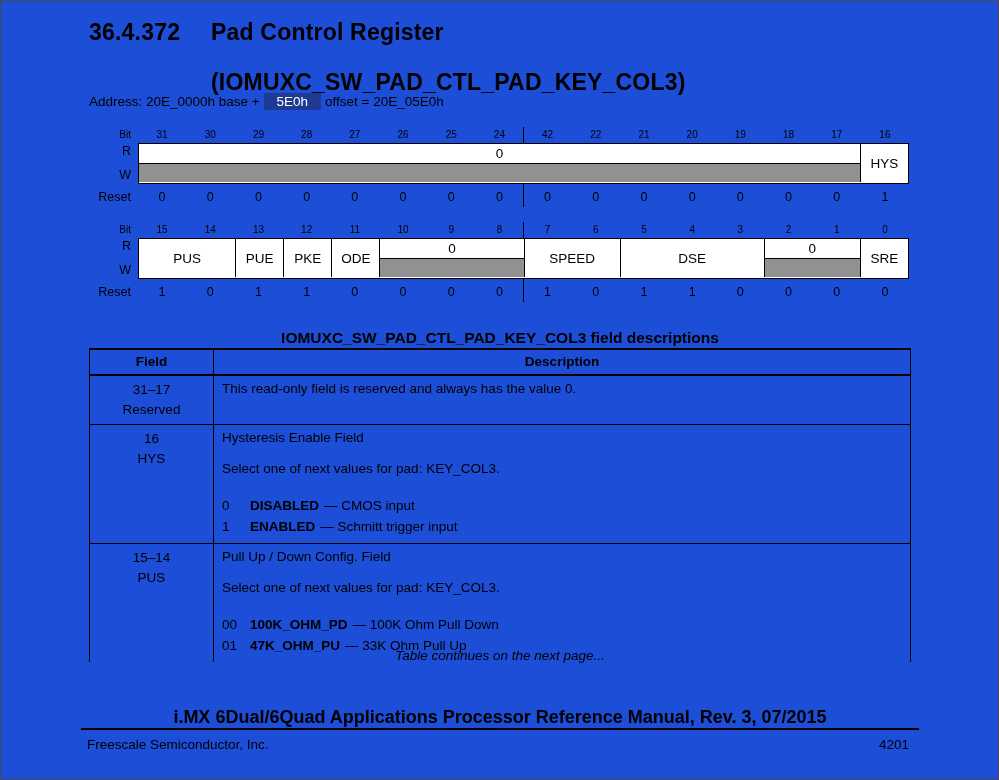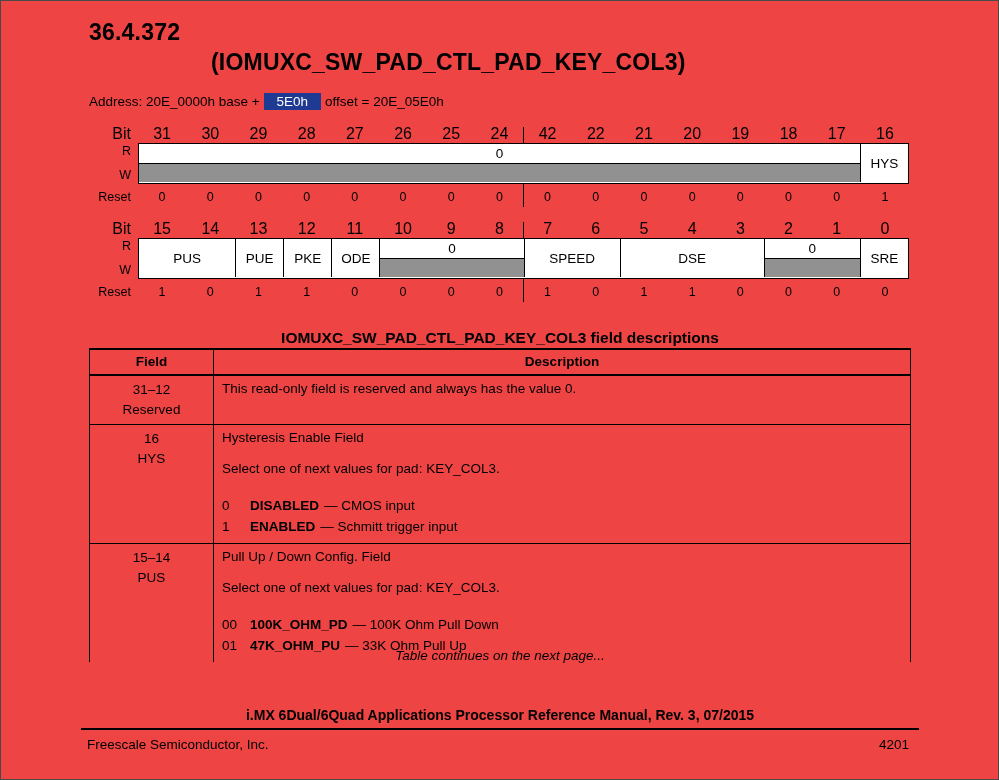--- a/index.html
+++ b/index.html
@@ -1,41 +1,41 @@
 <!DOCTYPE html>
 <html><head>
 <meta charset="utf-8">
 <style>
   * { margin:0; padding:0; box-sizing:border-box; }
   body { background:#e8e8e8; font-family:"Liberation Sans", sans-serif; }
   .page {
-    position:relative; width:999px; height:780px; background:#ef4444;
+    position:relative; width:999px; height:780px; background:#1d4ed8;
     border:1px solid #4a4a4a; color:#000; overflow:hidden;
     font-family:"Liberation Sans", sans-serif;
   }
 
   
   .title-block { position:absolute; left:88px; top:16px; display:grid; grid-template-columns:122px auto; font-weight:bold; font-size:23px; line-height:30px; letter-spacing:0.2px; }
   .title-block .tnum { grid-column:1; grid-row:1; }
   .title-block .tline1 { grid-column:2; grid-row:1; }
-  .title-block .tline2 { grid-column:2; grid-row:2; }
+  .title-block .tline2 { grid-column:2; grid-row:2;margin-top:20px; }
 
   
   .address { position:absolute; left:88px; top:93px; font-size:13.5px; }
   .sel {
     position:relative; background:#1f3a93; color:#fff; padding:1px 13px;
   }
   .addr-suffix { margin-left:4px; }
 
   
   .regdiag { position:absolute; left:88px; width:820px; }
   .rd-row { display:flex; }
   .rd-lblcol { width:49px; text-align:right; padding-right:7px; flex:none; }
   .rd-grid { width:771px; flex:none; display:grid; grid-template-columns:repeat(16,1fr); }
-  .rd-bits { height:18px; align-items:center; font-size:16px;justify-content:center; }
+  .rd-bits { height:18px; align-items:center; font-size:10px;justify-content:center; }
   .rd-bits .rd-grid span { text-align:center; }
   .rd-boxrow { height:41px; }
   .rd-rw { display:flex; flex-direction:column; justify-content:space-between; font-size:12.5px; height:41px; padding-top:1px; padding-bottom:2px; }
   .rd-box { border:1.5px solid #000; height:41px; grid-template-rows:19px 19px; background:#fff; }
   .rd-box div { display:flex; align-items:center; justify-content:center; font-size:13.5px; }
   .gray { background:#919191; }
   .bt { border-top:1.2px solid #000; }
   .bl { border-left:1.2px solid #000; }
   .rd-reset { height:20px; margin-top:3px; align-items:center; font-size:12.5px; }
   .rd-reset .rd-grid span { text-align:center; }
@@ -72,32 +72,33 @@
   .ft-intro { margin-bottom:14px; }
   .ft-select { margin-bottom:18px; }
   .ft-val { line-height:21px; }
   .ft-val .code { display:inline-block; min-width:28px; }
   .ft-val .vname { font-weight:bold; }
   .ft-val .vdesc { margin-left:5px; }
 
   .ft-cont { position:absolute; left:88px; top:647px; width:822px; text-align:center; font-style:italic; font-size:13.5px; }
 
   
-  .f-manual { position:absolute; left:88px; top:706px; width:822px; text-align:center; font-weight:bold; font-size:14px; }
+  .f-manual { position:absolute; left:88px; top:706px; width:822px; text-align:center; font-weight:bold; font-size:18px; }
   .f-rule { position:absolute; left:80px; top:727px; width:838px; height:2px; background:#000; }
   .f-company { position:absolute; left:86px; top:736px; font-size:13.5px; }
   .f-page { position:absolute; right:89px; top:736px; font-size:13.5px; }
 </style>
 </head>
 <body>
 
 <div class="page">
 
   <div class="title-block">
     <span class="tnum">36.4.372</span>
+    <span class="tline1">Pad Control Register</span>
     <span class="tline2">(IOMUXC_SW_PAD_CTL_PAD_KEY_COL3)</span>
   </div>
 
   <div class="address">
     <span>Address: 20E_0000h base + </span><span class="sel">5E0h</span><span class="addr-suffix">offset = 20E_05E0h</span>
   </div>
 
   <div class="regdiag" style="top:124px;">
     <div class="rd-row rd-bits">
       <span class="rd-lblcol">Bit</span>
@@ -225,21 +226,21 @@
   <div class="ft-title">IOMUXC_SW_PAD_CTL_PAD_KEY_COL3 field descriptions</div>
 
   <div class="ftable">
     <div class="ft-row ft-head">
       <div class="ft-cell">Field</div>
       <div class="ft-cell" style="border-left:1.5px solid #000;">Description</div>
     </div>
 
     <div class="ft-row ft-sep">
       <div class="ft-fieldcell">
-        <div>31–12</div>
+        <div>31–17</div>
         <div>Reserved</div>
       </div>
       <div class="ft-desccell">
         <div>This read-only field is reserved and always has the value 0.</div>
       </div>
     </div>
 
     <div class="ft-row ft-sep">
       <div class="ft-fieldcell">
         <div>16</div>

